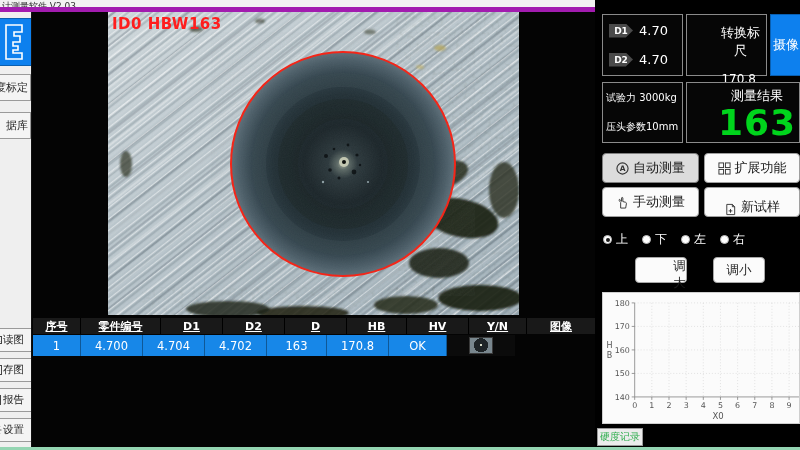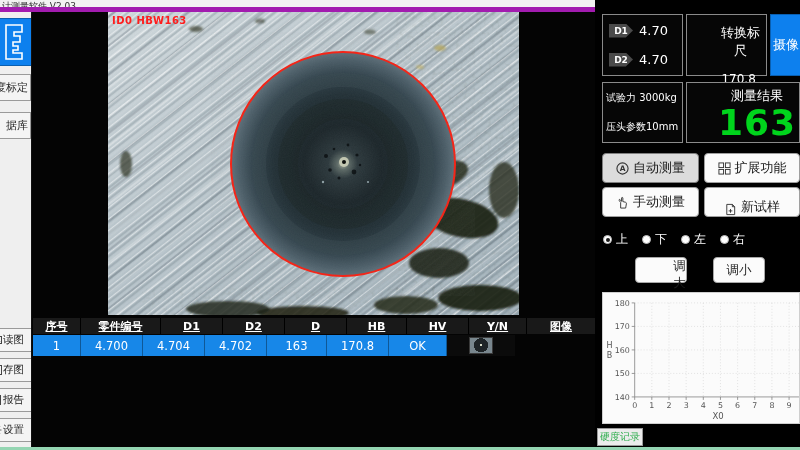--- a/index.html
+++ b/index.html
@@ -45,21 +45,21 @@
   .stage {
     position:absolute; left:32px; top:12px; width:563px; height:435px;
     background:#040404;
   }
   .photo {
     position:absolute; left:76px; top:0; width:411px; height:303px; overflow:hidden;
   }
   .photo svg.photo-art { position:absolute; inset:0; }
   .overlay-label {
     position:absolute; left:4px; top:3px; color:#ff1d1d;
-    font-size:10px; font-weight:bold; letter-spacing:0.5px;
+    font-size:15px; font-weight:bold; letter-spacing:0.5px;
   }
   
   .mtable { position:absolute; left:1px; top:306px; width:562px; }
   .thead, .trow { display:flex; }
   .thead { height:16px; background:#191919; }
   .thead .cell {
     color:#fff; font-size:11px; font-weight:bold;
     display:flex; align-items:center; justify-content:center;
     border-right:1px solid #000;
     text-decoration:underline;

